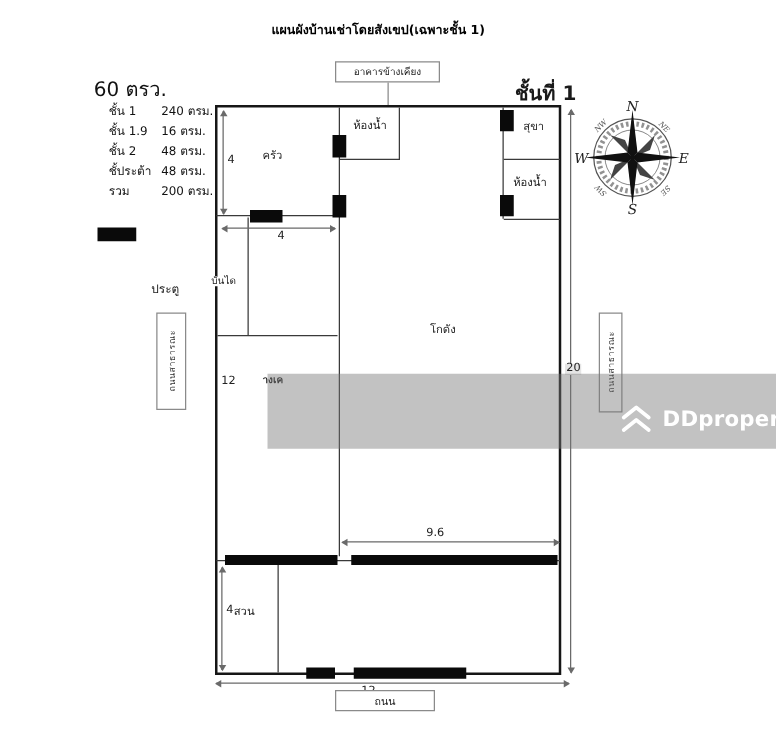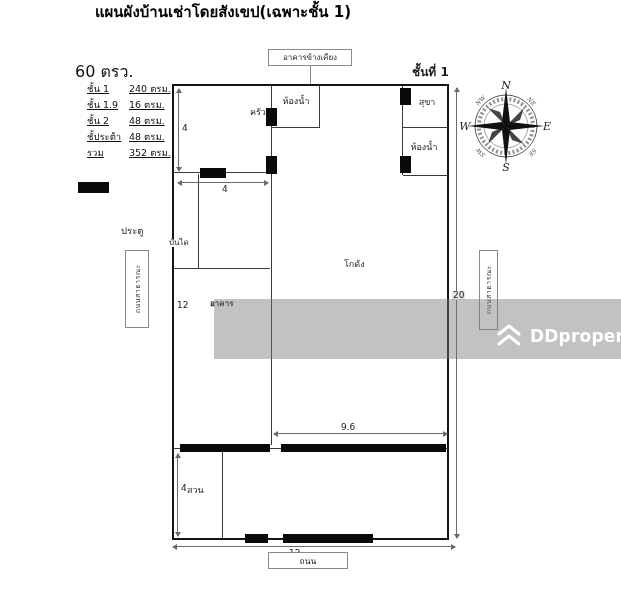--- a/index.html
+++ b/index.html
@@ -15,28 +15,28 @@
   .tline{position:absolute;background:#3a3a3a;}
   .gline{position:absolute;background:#8a8a8a;}
   .dimh{position:absolute;height:0;border-top:1px solid #6a6a6a;}
   .dimh::before{content:"";position:absolute;left:-1px;top:-3.5px;width:0;height:0;border:3px solid transparent;border-right:5px solid #6a6a6a;border-left:0;}
   .dimh::after{content:"";position:absolute;right:-1px;top:-3.5px;width:0;height:0;border:3px solid transparent;border-left:5px solid #6a6a6a;border-right:0;}
   .dimv{position:absolute;width:0;border-left:1px solid #6a6a6a;}
   .dimv::before{content:"";position:absolute;top:-1px;left:-3.5px;width:0;height:0;border:3px solid transparent;border-bottom:5px solid #6a6a6a;border-top:0;}
   .dimv::after{content:"";position:absolute;bottom:-1px;left:-3.5px;width:0;height:0;border:3px solid transparent;border-top:5px solid #6a6a6a;border-bottom:0;}
   .labelbox{position:absolute;border:1px solid #8a8a8a;background:#fff;display:flex;align-items:center;justify-content:center;box-sizing:border-box;}
   .vtext{writing-mode:vertical-rl;transform:rotate(180deg);font-size:7px;letter-spacing:0.5px;color:#333;}
-  #title{position:absolute;left:58px;top:0;width:330px;text-align:center;font-weight:bold;font-size:15px;color:#000;}
+  #title{position:absolute;left:58px;top:16px;width:330px;text-align:right;font-weight:bold;font-size:10px;color:#000;}
   #legend-area{position:absolute;left:75px;top:59px;font-size:16px;color:#111;}
-  #legend-rows{position:absolute;left:87px;top:80px;font-size:9.5px;color:#111;text-decoration:underline;}
+  #legend-rows{position:absolute;left:87px;top:80px;font-size:9.5px;color:#111;}
   .legend-row{display:flex;height:16px;align-items:center;}
   .legend-row .l{width:42px;}
   #door-swatch{position:absolute;left:78px;top:182px;width:31px;height:11px;background:#0a0a0a;}
   #door-caption{position:absolute;left:121px;top:183px;font-size:9.5px;margin-top:40px;}
-  #floor-label{position:absolute;left:412px;top:62px;font-size:12px;font-weight:bold;text-align:center;}
+  #floor-label{position:absolute;left:412px;top:62px;font-size:16px;font-weight:bold;text-align:center;}
   #wm-band{position:absolute;left:214px;top:299px;width:407px;height:60px;background:rgba(120,120,120,0.45);z-index:5;}
   #wm-logo{position:absolute;left:495px;top:322px;display:flex;align-items:center;gap:7px;z-index:6;}
   #wm-text{color:#ffffff;font-size:17px;font-weight:bold;letter-spacing:0.2px;}
   .bold{font-weight:bold;}
 </style>
 </head>
 <body>
 
 <div id="stage">
 
@@ -55,21 +55,21 @@
     <div class="legend-row">
       <span class="l">ชั้น 2</span>
       <span>48 ตรม.</span>
     </div>
     <div class="legend-row">
       <span class="l">ชั้ประต้า</span>
       <span>48 ตรม.</span>
     </div>
     <div class="legend-row">
       <span class="l">รวม</span>
-      <span>352 ตรม.</span>
+      <span>200 ตรม.</span>
     </div>
   </div>
   <div id="door-swatch"></div>
   <div id="door-caption">ประตู</div>
 
   <div class="labelbox" style="left:268px;top:49px;width:84px;height:17px;font-size:8px;text-align:right;">
     <span>อาคารข้างเคียง</span>
   </div>
   <div class="gline" style="left:310px;top:66px;width:1px;height:19px;"></div>
 
@@ -106,27 +106,27 @@
   <div class="dimh" style="left:173px;top:546px;width:282px;"></div>
 
   <div class="lbl" style="left:181px;top:124px;background:#fff;padding:0 1px;">4</div>
   <div class="lbl" style="left:222px;top:185px;">4</div>
   <div class="lbl" style="left:177px;top:301px;">12</div>
   <div class="lbl" style="left:452px;top:291px;background:#e5e5e5;padding:0 1px;text-align:right;">20</div>
   <div class="lbl" style="left:341px;top:423px;">9.6</div>
   <div class="lbl" style="left:180px;top:484px;background:#fff;padding:0 1px;">4</div>
   <div class="lbl" style="left:287px;top:549px;background:#fff;padding:0 2px;">12</div>
 
-  <div class="lbl" style="left:210px;top:108px;margin-left:40px;">ครัว</div>
+  <div class="lbl" style="left:210px;top:121px;">ครัว</div>
   <div class="lbl ctr" style="left:274px;top:97px;width:44px;">ห้องน้ำ</div>
   <div class="lbl ctr" style="left:410px;top:98px;width:34px;">สุขา</div>
   <div class="lbl ctr" style="left:402px;top:143px;width:44px;">ห้องน้ำ</div>
-  <div class="lbl" style="left:169px;top:221px;font-size:8px;background:#fff;margin-top:18px;">บันได</div>
+  <div class="lbl" style="left:169px;top:221px;font-size:8px;background:#fff;">บันได</div>
   <div class="lbl" style="left:344px;top:260px;">โกดัง</div>
-  <div class="lbl bold" style="left:210px;top:300px;font-size:8px;">อาคาร</div>
+  <div class="lbl bold" style="left:210px;top:300px;font-size:8px;">างเค</div>
   <div class="lbl" style="left:187px;top:486px;">สวน</div>
 
   <div class="labelbox" style="left:125px;top:250px;width:24px;height:78px;">
     <span class="vtext">ถนนสาธารณะ</span>
   </div>
   <div class="labelbox" style="left:479px;top:250px;width:19px;height:80px;">
     <span class="vtext">ถนนสาธารณะ</span>
   </div>
   <div class="labelbox" style="left:268px;top:552px;width:80px;height:17px;font-size:8.5px;">
     <span>ถนน</span>

